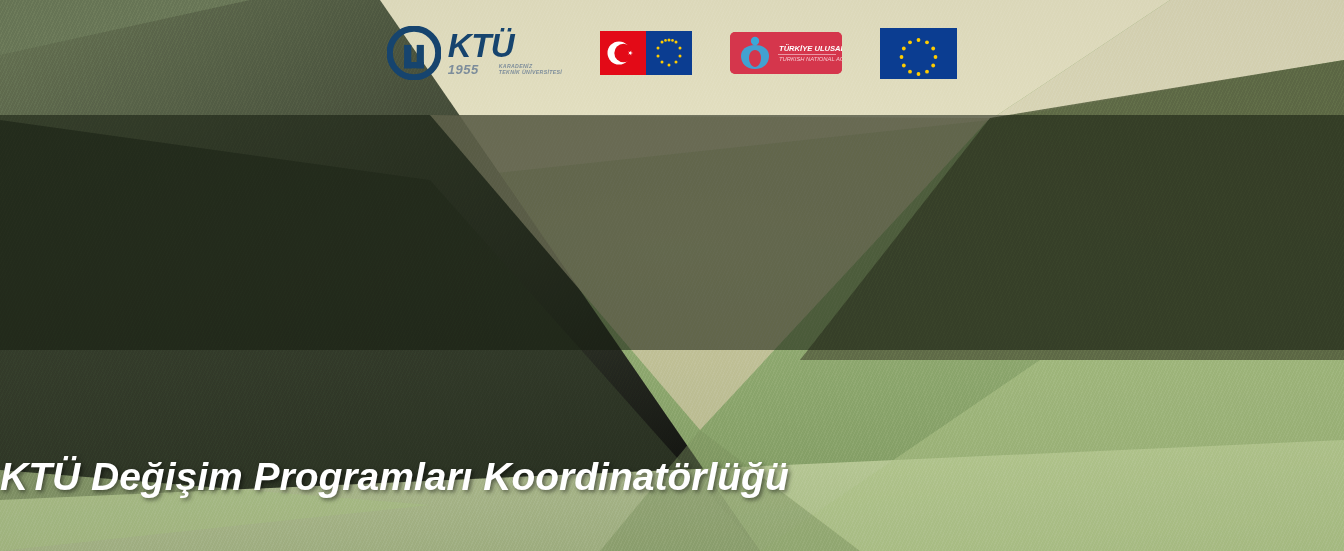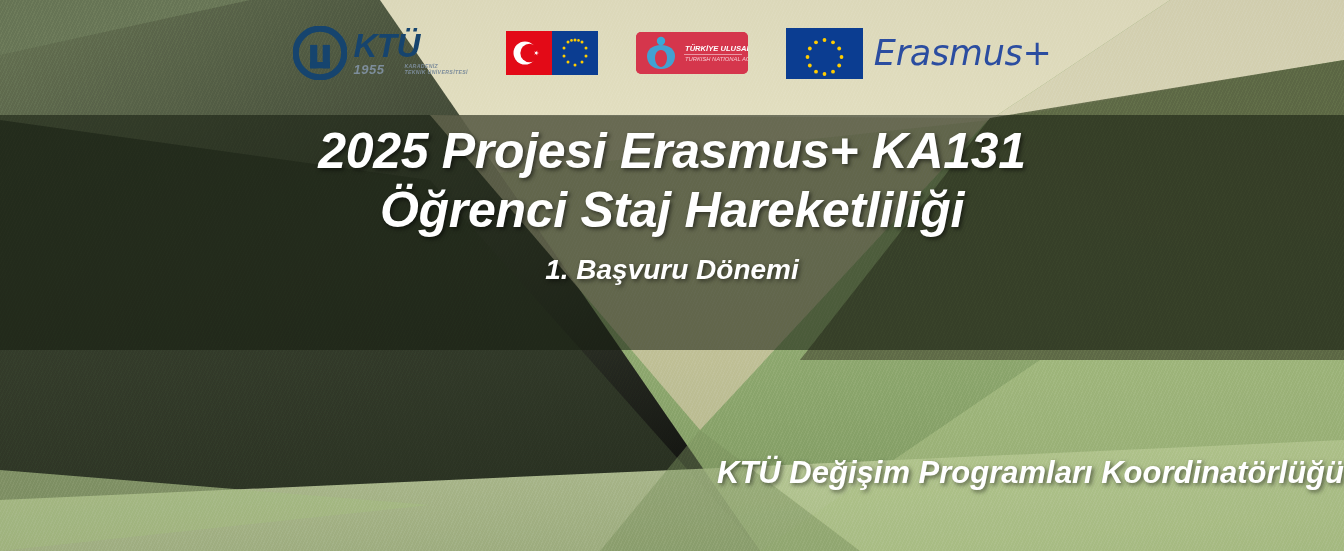--- a/index.html
+++ b/index.html
@@ -98,22 +98,22 @@
   }
 
   .project-no{
     position:absolute; top:390px; left:0; right:0;
     text-align:center; color:#ffffff;
     font-size:19px; font-weight:400;
     text-shadow:1px 1px 3px rgba(0,0,0,.45);
   }
   .footer-org{
     position:absolute; top:455px; left:0; right:0;
-    text-align:right; color:#ffffff;
-    font-size:31px; font-weight:bold;
+    text-align:left; color:#ffffff;
+    font-size:39px; font-weight:bold;
     text-shadow:2px 2px 4px rgba(0,0,0,.5);
   }
 </style>
 </head>
 <body>
 
 <div class="banner">
 
   <div class="bg">
     <svg viewBox="0 0 1344 551" preserveAspectRatio="none" aria-hidden="true">
@@ -229,28 +229,22 @@
             <circle cx="53.2" cy="37.5" r="1.9"></circle>
               <circle cx="47" cy="43.7" r="1.9"></circle>
             <circle cx="38.5" cy="46" r="1.9"></circle>
               <circle cx="30" cy="43.7" r="1.9"></circle>
             <circle cx="23.8" cy="37.5" r="1.9"></circle>
               <circle cx="21.5" cy="29" r="1.9"></circle>
             <circle cx="23.8" cy="20.5" r="1.9"></circle>
               <circle cx="30" cy="14.3" r="1.9"></circle>
           </g>
         </svg>
-        <span class="erasmus-word">Erasmus+</span>
       </div>
 
     </div>
 
-    <div class="titles">
-      <div class="title-1">2025 Projesi Erasmus+ KA131</div>
-      <div class="title-2">Öğrenci Staj Hareketliliği</div>
-      <div class="title-3">1. Başvuru Dönemi</div>
-    </div>
 
 
     <div class="footer-org">KTÜ Değişim Programları Koordinatörlüğü</div>
 
   </div>
 </div>
 
 </body></html>

